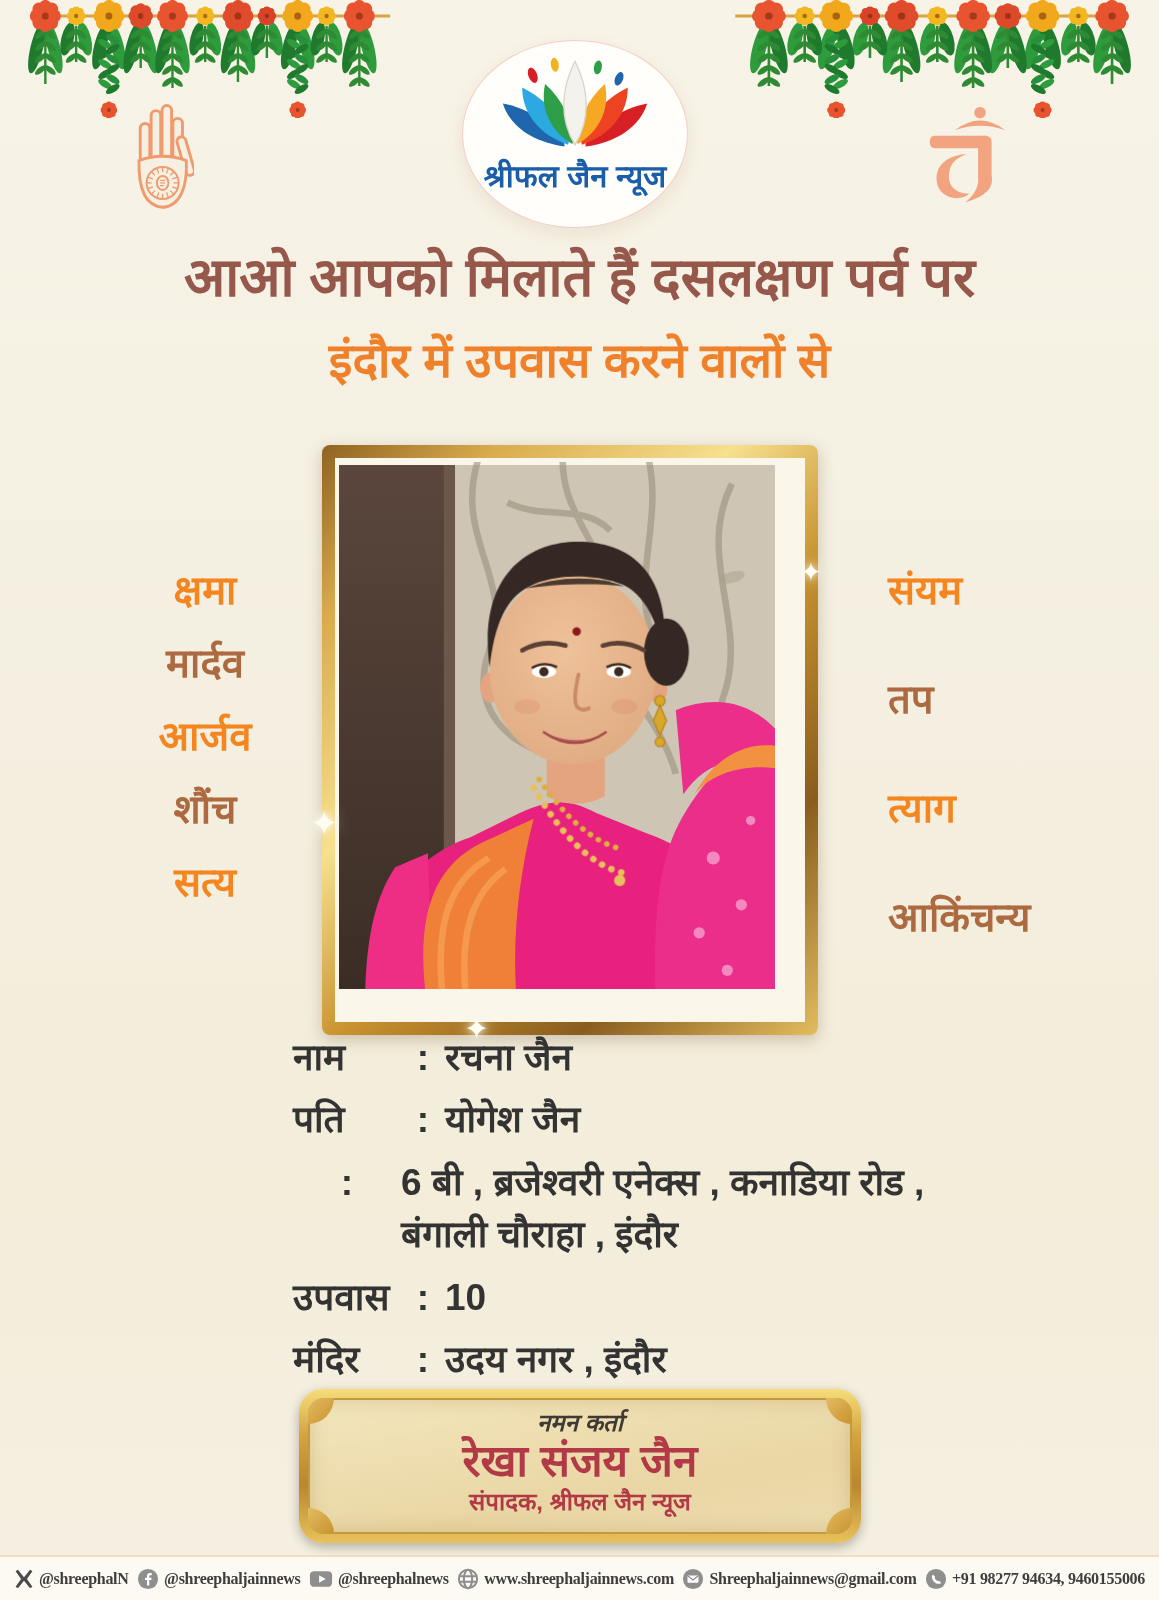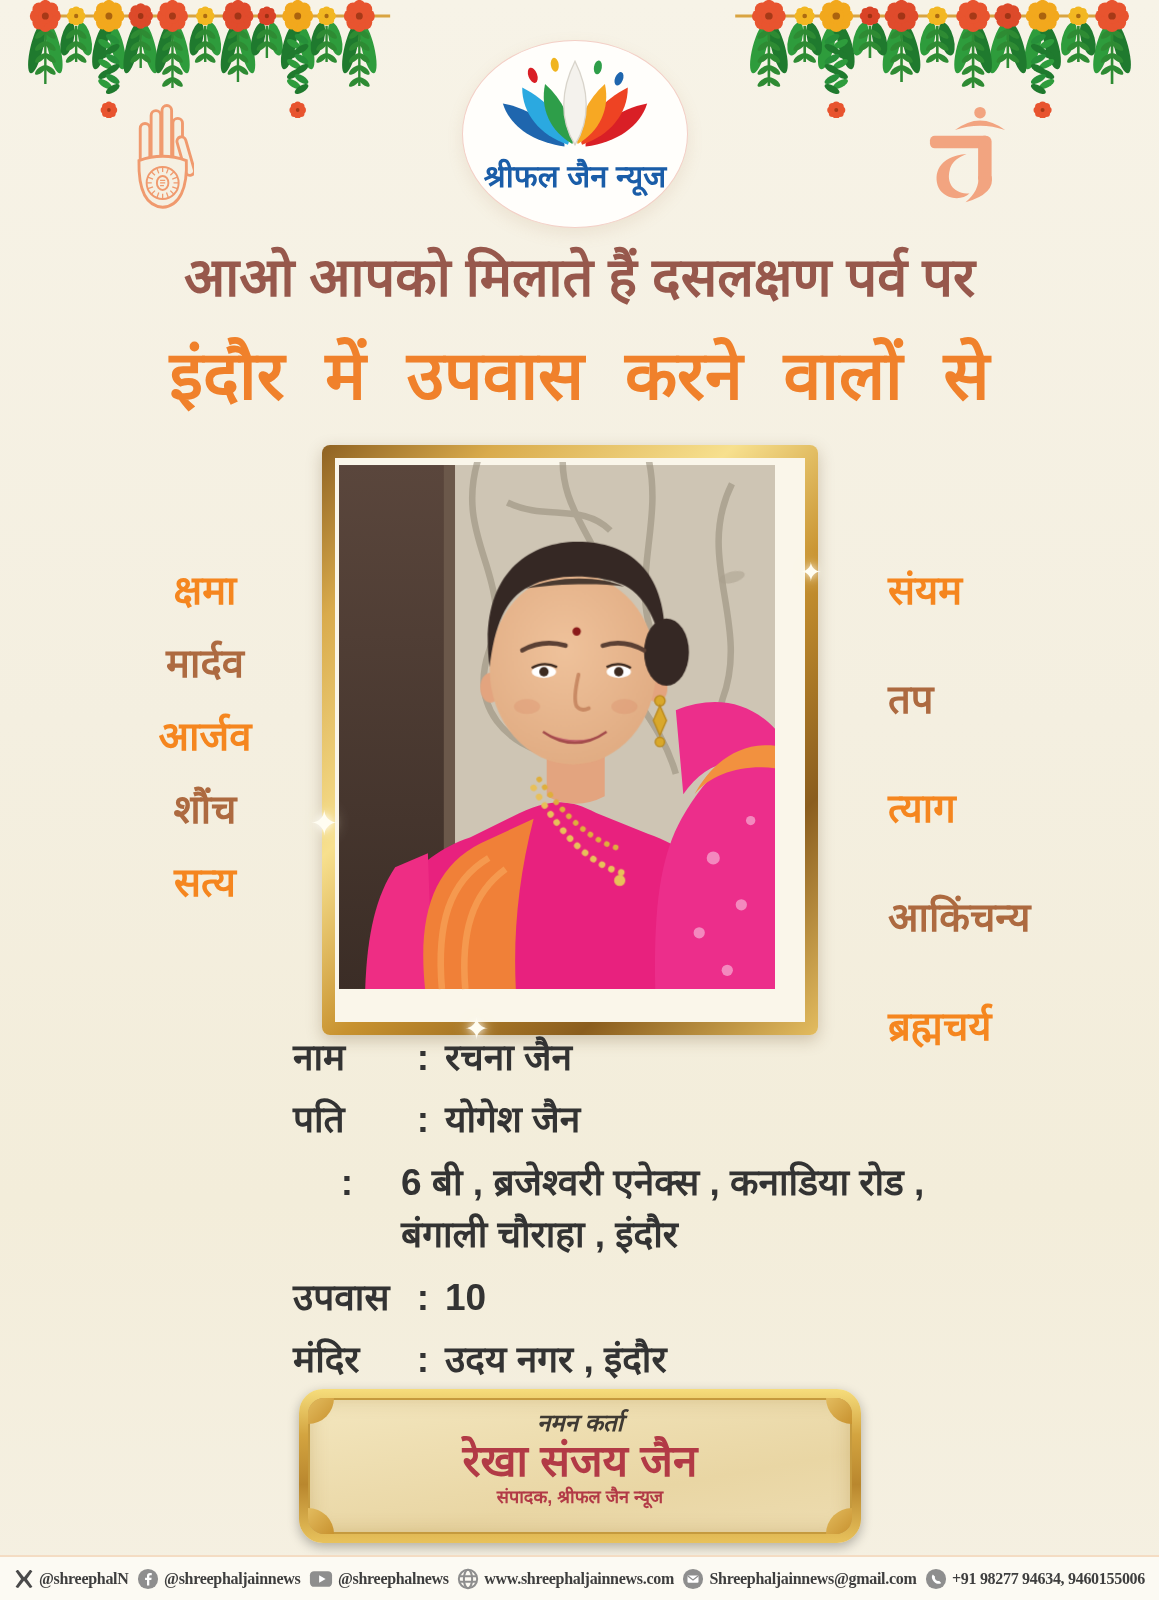--- a/index.html
+++ b/index.html
@@ -17,21 +17,21 @@
   .hand-symbol{left:130px;top:92px;width:64px;height:132px;}
   .om-symbol{left:922px;top:104px;width:92px;height:106px;}
   
   .logo{left:462px;top:40px;width:224px;height:186px;background:#fffefb;border:1.5px solid #f3cfc6;
     border-radius:50%;box-shadow:0 6px 16px rgba(180,140,100,.15);text-align:center;}
   .logo svg{margin-top:10px;}
   .logo-text{font-size:31px;font-weight:700;color:#1a5da8;line-height:1.0;margin-top:2px;white-space:nowrap;}
   
   .title{left:0;width:100%;text-align:center;font-weight:700;white-space:nowrap;}
   .title1{top:238px;font-size:54px;color:#97584c;}
-  .title2{top:326px;font-size:68px;color:#f0812b;font-family:Liberation Mono, monospace;}
+  .title2{top:326px;font-size:48px;color:#f0812b;}
   
   .photo-frame{left:322px;top:445px;width:470px;height:564px;padding:13px;border-radius:8px;
     background:linear-gradient(135deg,#8f6222 0%,#d9ab4c 16%,#f7e08e 38%,#c8922f 56%,#8a5d1e 78%,#e3bc5f 100%);
     box-shadow:0 5px 16px rgba(90,60,20,.25);}
   .photo-mat{width:100%;height:100%;background:#faf6ea;padding:4px;box-sizing:border-box;}
   .photo-mat svg{display:block;}
   .glint{color:#fffdf2;text-shadow:0 0 9px #ffffff,0 0 18px #fff6d8;pointer-events:none;}
   
   .virtues{top:560px;display:flex;flex-direction:column;font-weight:700;font-size:40px;}
   .virtues div{height:73px;line-height:60px;}
@@ -52,21 +52,21 @@
   .badge-inner{position:relative;height:100%;border-radius:16px;text-align:center;overflow:hidden;
     background:linear-gradient(170deg,#f3e6be 0%,#e9d6a4 65%,#eddcb0 100%);
     box-shadow:inset 0 0 0 2px #c59a3e, inset 0 0 20px rgba(150,110,30,.30);}
   .badge-c{position:absolute;width:26px;height:26px;background:linear-gradient(135deg,#e3bc5f,#c8922f);}
   .badge-c:nth-child(1){left:0;top:0;border-bottom-right-radius:100%;}
   .badge-c:nth-child(2){right:0;top:0;border-bottom-left-radius:100%;}
   .badge-c:nth-child(3){left:0;bottom:0;border-top-right-radius:100%;}
   .badge-c:nth-child(4){right:0;bottom:0;border-top-left-radius:100%;}
   .badge-title{margin-top:7px;font-size:24px;font-weight:700;color:#3f3a33;font-style:italic;}
   .badge-name{font-size:44px;font-weight:800;color:#b23a46;line-height:1.05;}
-  .badge-sub{font-size:18px;font-weight:700;color:#b23a46;}
+  .badge-sub{font-size:24px;font-weight:700;color:#b23a46;}
   
   .footer{position:absolute;left:0;right:0;bottom:0;height:45px;background:#fcfaf3;border-top:2px solid #f4dcc3;
     display:flex;align-items:center;justify-content:space-between;padding:0 14px;box-sizing:border-box;
     font-size:16px;font-weight:700;color:#3e3e3e;letter-spacing:-0.3px;font-family:Liberation Serif, serif;}
   .fitem{display:flex;align-items:center;gap:5px;white-space:nowrap;}
   .fitem svg{flex:0 0 auto;}
 </style>
 </head>
 <body>
 
@@ -722,21 +722,20 @@
     <div class="v-brown">मार्दव</div>
     <div class="v-orange">आर्जव</div>
     <div class="v-brown">शौंच</div>
     <div class="v-orange">सत्य</div>
   </div>
   <div class="abs virtues virtues-right">
     <div class="v-orange">संयम</div>
     <div class="v-brown">तप</div>
     <div class="v-orange">त्याग</div>
     <div class="v-brown">आकिंचन्य</div>
-    <div class="v-orange">ब्रह्मचर्य</div>
   </div>
 
   <div class="abs details">
     <div class="detail-row">
       <span>नाम</span>
       <span class="detail-colon">:</span>
       <span class="detail-value">रचना जैन</span>
     </div>
     <div class="detail-row">
       <span>पति</span>

